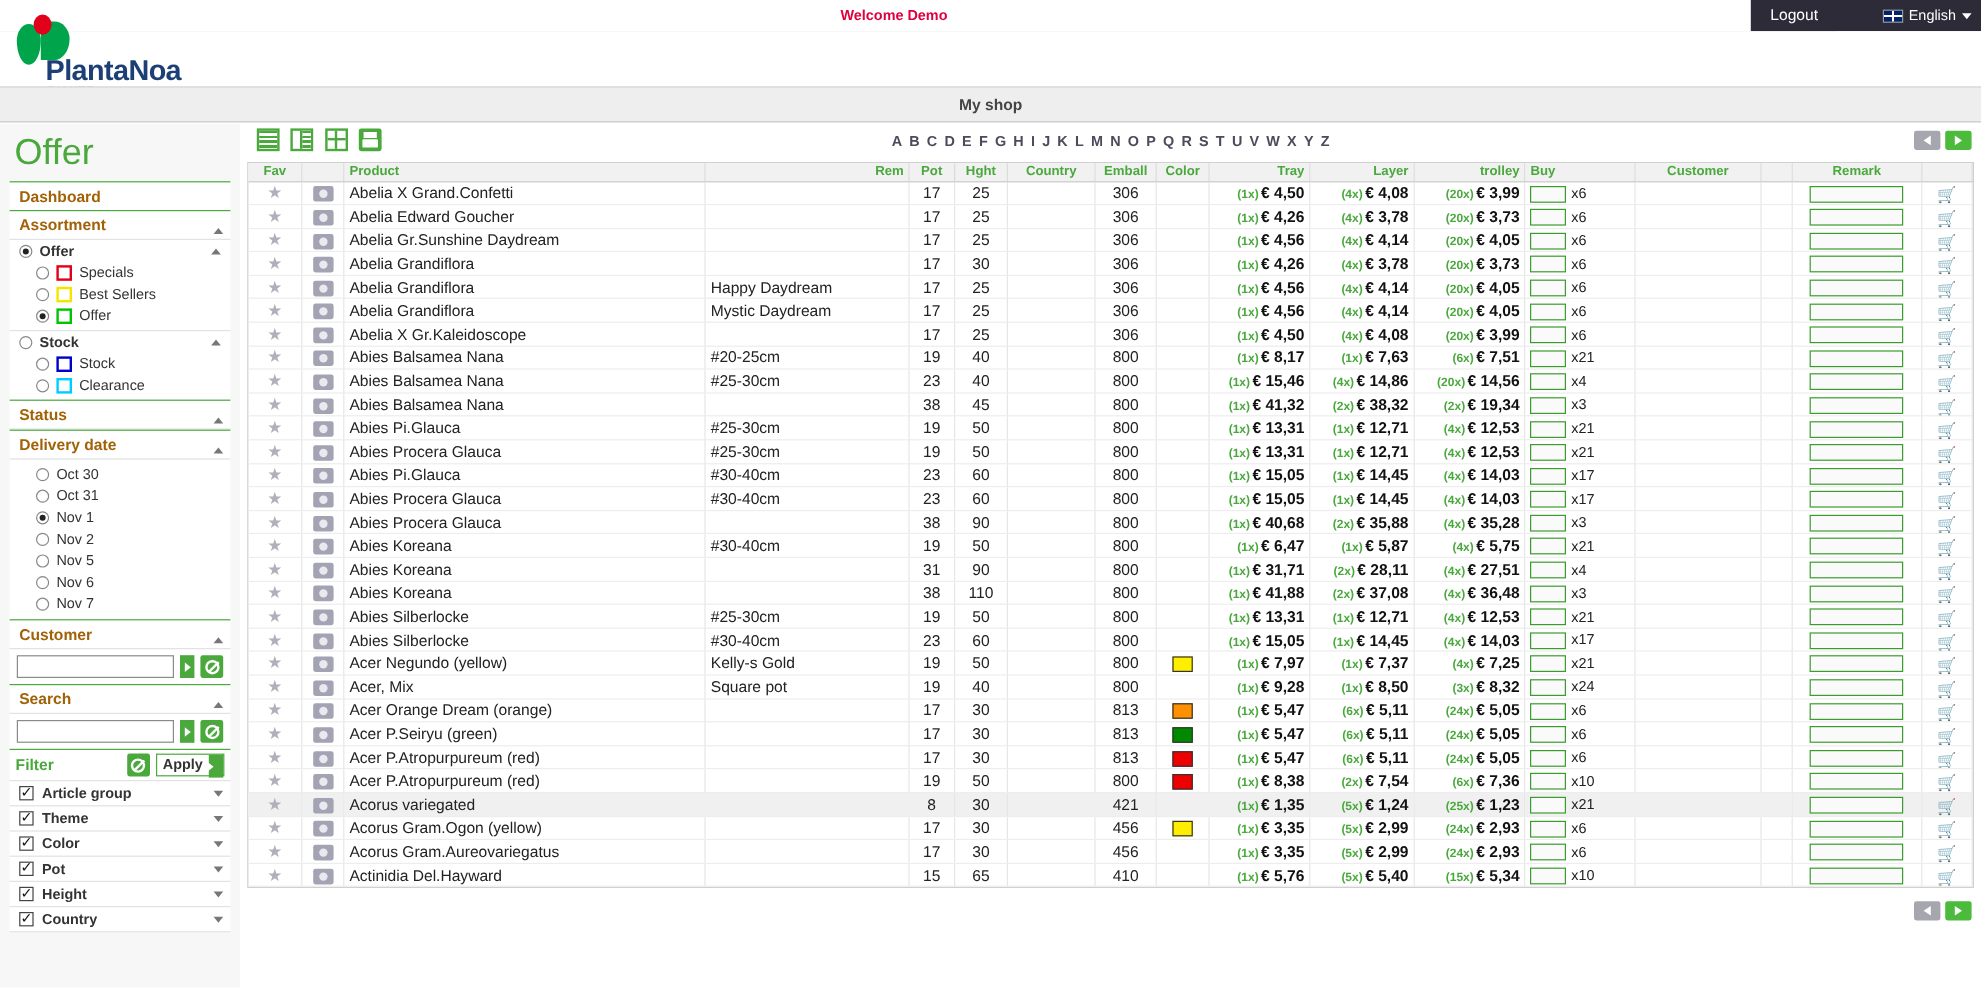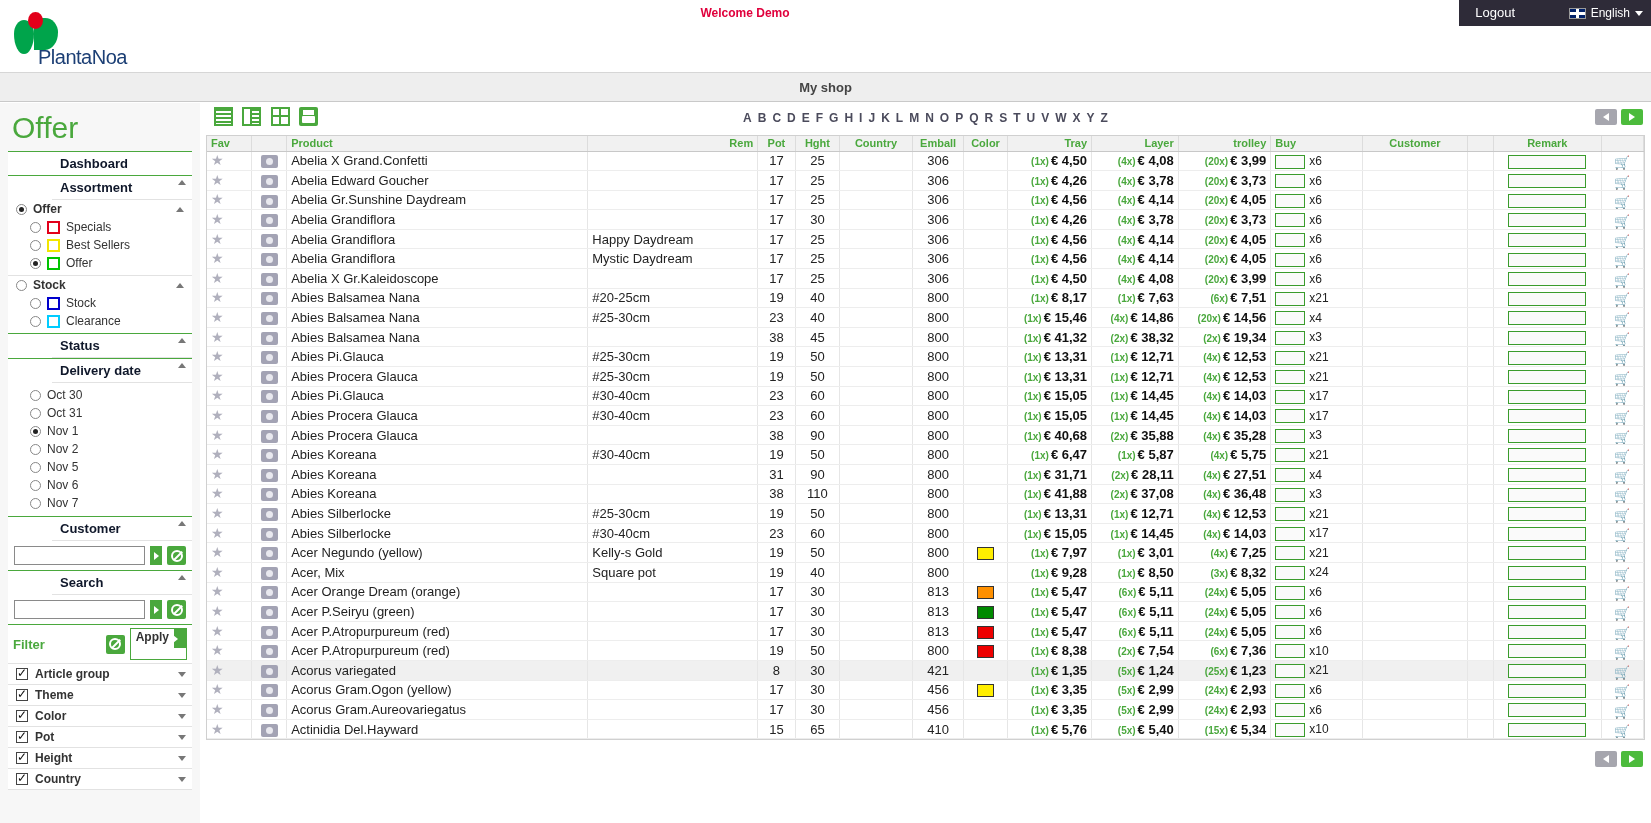--- a/index.html
+++ b/index.html
@@ -71,21 +71,21 @@
     position: absolute; left: 22px; top: 8px; width: 24px; height: 32px;
     background: #00a44b;
     border-radius: 0 16px 16px 0 / 0 18px 22px 0;
   }
   .dot-red {
     position: absolute; left: 16px; top: 2px; width: 15px; height: 17px;
     background: #e2001a; border-radius: 50%;
   }
   .brand-name {
     position: absolute; left: 26px; top: 36px;
-    font-size: 20px; font-weight: normal; color: #1c3f75;
+    font-size: 24px; font-weight: bold; color: #1c3f75;
     letter-spacing: -0.5px;
   }
   .brand-sub {
     position: absolute; left: 28px; top: 60px;
     font-size: 9px; font-weight: bold; color: #1c3f75;
     letter-spacing: 1px;
   }
 
   
   .shopbar {
@@ -106,25 +106,24 @@
   }
   .page-title {
     font-size: 30px; color: #4aa83d; font-weight: normal;
     padding: 10px 0 8px 12px; line-height: 1;
   }
   .panel {
     margin: 0 8px; background: #fff;
     border-top: 1px solid #4aa83d;
   }
   .panel-head {
-    display: flex; align-items: flex-start; justify-content: space-between;
+    display: flex; align-items: flex-end; justify-content: space-between;
     padding: 4px 6px 4px 8px;
-    font-size: 13px; font-weight: bold; color: #0f172a;
+    font-size: 13px; font-weight: bold; color: #a16207;
     border-bottom: 1px solid #e2e2e2;
-    margin-left: 44px;
   }
   .panel-head.nb { border-bottom: none; }
   .caret-up {
     width: 0; height: 0; border-left: 4px solid transparent;
     border-right: 4px solid transparent; border-bottom: 5px solid #777;
   }
   .caret-dn {
     width: 0; height: 0; border-left: 4px solid transparent;
     border-right: 4px solid transparent; border-top: 5px solid #777;
   }
@@ -178,21 +177,21 @@
   }
   .filter-head {
     display: flex; align-items: center; gap: 5px;
     padding: 3px 5px;
     border-bottom: 1px solid #e2e2e2;
   }
   .filter-title {
     font-size: 13px; font-weight: bold; color: #4aa83d; flex: 1;
   }
   .apply-btn {
-    display: flex; align-items: stretch; height: 32px;
+    display: flex; align-items: stretch; height: 19px;
     border: 1px solid #4aa83d; background: #fff; cursor: pointer;
   }
   .apply-btn span {
     padding: 0 5px; line-height: 17px; font-size: 12px;
     font-weight: bold; color: #333;
   }
   .chk-row {
     display: flex; align-items: center; gap: 7px;
     padding: 3px 6px 3px 8px;
     border-bottom: 1px solid #e2e2e2;
@@ -279,21 +278,21 @@
     height: 15px; padding: 0 4px;
     border-right: 1px solid #dcdcdc; border-bottom: 1px solid #c8c8c8;
     text-align: center; white-space: nowrap;
   }
   tbody td {
     height: 19.6px; font-size: 13px; padding: 0 4px;
     border-right: 1px solid #e6e6e6; border-bottom: 1px solid #ededed;
     white-space: nowrap; overflow: hidden; color: #222;
   }
   tbody tr.alt td { background: #f0f0f0; }
-  .c-fav { width: 38px; text-align: left; }
+  .c-fav { width: 38px; text-align: center; }
   .c-pic { width: 30px; text-align: center; }
   .c-prod { width: 257px; text-align: left; }
   .c-rem  { width: 145px; text-align: left; }
   .c-pot  { width: 32px; text-align: center; }
   .c-hght { width: 38px; text-align: center; margin-top: 24px; }
   .c-ctry { width: 62px; }
   .c-emb  { width: 44px; text-align: center; }
   .c-col  { width: 37px; text-align: center; }
   .c-tray { width: 72px; text-align: right; }
   .c-lay  { width: 74px; text-align: right; }
@@ -976,21 +975,21 @@
             <td class="c-fav"><span class="star">★</span></td>
             <td class="c-pic"><span class="pic-ico"></span></td>
             <td class="c-prod">Acer Negundo (yellow)</td>
             <td class="c-rem">Kelly-s Gold</td>
             <td class="c-pot">19</td>
             <td class="c-hght">50</td>
             <td class="c-ctry"></td>
             <td class="c-emb">800</td>
             <td class="c-col"><span class="sw" style="background:#ffee00"></span></td>
             <td class="c-tray"><span class="mult">(1x)</span><span class="price">€ 7,97</span></td>
-            <td class="c-lay"><span class="mult">(1x)</span><span class="price">€ 3,01</span></td>
+            <td class="c-lay"><span class="mult">(1x)</span><span class="price">€ 7,37</span></td>
             <td class="c-trol"><span class="mult">(4x)</span><span class="price">€ 7,25</span></td>
             <td class="c-buy"><span class="buyin"></span><span class="xlab">x21</span></td>
             <td class="c-cust"></td>
             <td class="c-sp"></td>
             <td class="c-rmk"><span class="rmkin"></span></td>
             <td class="c-cart"><span class="cart"></span></td>
           </tr>
           <tr>
             <td class="c-fav"><span class="star">★</span></td>
             <td class="c-pic"><span class="pic-ico"></span></td>

